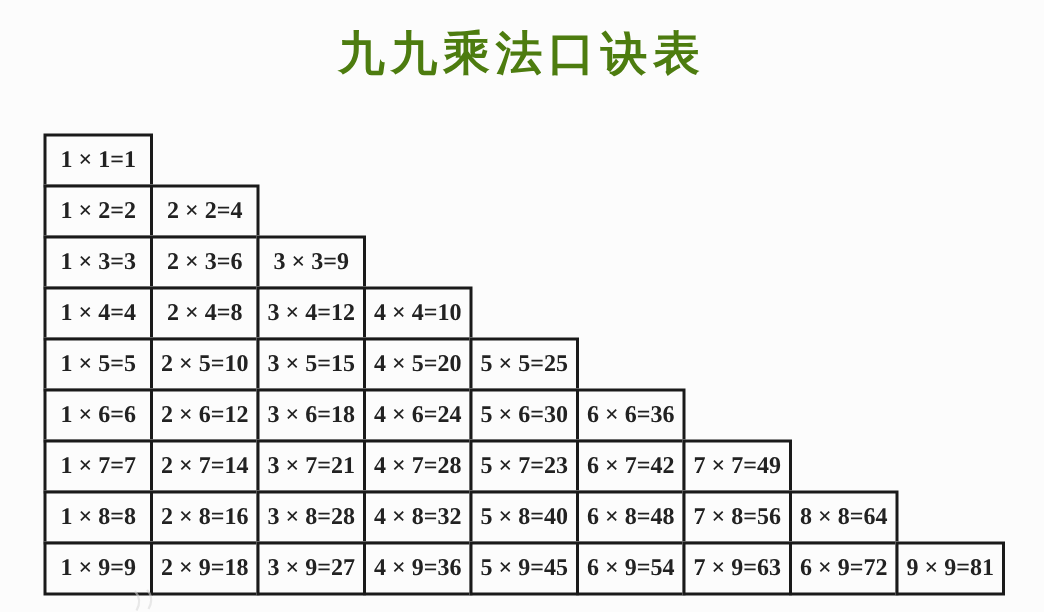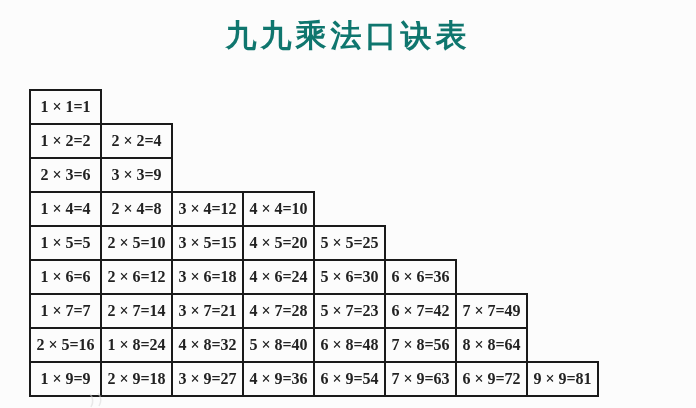--- a/index.html
+++ b/index.html
@@ -18,21 +18,21 @@
     position: absolute;
     top: 15px;
     left: 0;
     width: 100%;
     margin: 0;
     text-align: center;
     font-family: "Liberation Sans", sans-serif;
     font-size: 31px;
     font-weight: bold;
     letter-spacing: 4px;
-    color: #0f766e;
+    color: #4d7c0f;
   }
   .mult-table {
     position: absolute;
     left: 29px;
     top: 89px;
   }
   .table-row {
     display: flex;
   }
   .table-row + .table-row {
@@ -70,20 +70,21 @@
 
 <div class="mult-table" id="mult-table">
     <div class="table-row">
       <div class="table-cell">1 × 1=1</div>
     </div>
     <div class="table-row">
       <div class="table-cell">1 × 2=2</div>
       <div class="table-cell">2 × 2=4</div>
     </div>
     <div class="table-row">
+      <div class="table-cell">1 × 3=3</div>
       <div class="table-cell">2 × 3=6</div>
       <div class="table-cell">3 × 3=9</div>
     </div>
     <div class="table-row">
       <div class="table-cell">1 × 4=4</div>
       <div class="table-cell">2 × 4=8</div>
       <div class="table-cell">3 × 4=12</div>
       <div class="table-cell">4 × 4=10</div>
     </div>
     <div class="table-row">
@@ -104,33 +105,35 @@
     <div class="table-row">
       <div class="table-cell">1 × 7=7</div>
       <div class="table-cell">2 × 7=14</div>
       <div class="table-cell">3 × 7=21</div>
       <div class="table-cell">4 × 7=28</div>
       <div class="table-cell">5 × 7=23</div>
       <div class="table-cell">6 × 7=42</div>
       <div class="table-cell">7 × 7=49</div>
     </div>
     <div class="table-row">
-      <div class="table-cell">2 × 5=16</div>
-      <div class="table-cell">1 × 8=24</div>
+      <div class="table-cell">1 × 8=8</div>
+      <div class="table-cell">2 × 8=16</div>
+      <div class="table-cell">3 × 8=28</div>
       <div class="table-cell">4 × 8=32</div>
       <div class="table-cell">5 × 8=40</div>
       <div class="table-cell">6 × 8=48</div>
       <div class="table-cell">7 × 8=56</div>
       <div class="table-cell">8 × 8=64</div>
     </div>
     <div class="table-row">
       <div class="table-cell">1 × 9=9</div>
       <div class="table-cell">2 × 9=18</div>
       <div class="table-cell">3 × 9=27</div>
       <div class="table-cell">4 × 9=36</div>
+      <div class="table-cell">5 × 9=45</div>
       <div class="table-cell">6 × 9=54</div>
       <div class="table-cell">7 × 9=63</div>
       <div class="table-cell">6 × 9=72</div>
       <div class="table-cell">9 × 9=81</div>
     </div>
   </div>
 
 <svg class="watermark" width="42" height="15" viewBox="0 0 42 15">
   <path d="M6 1 Q11 7 7 14" fill="none" stroke="#d9d9d9" stroke-width="1.5"></path>
   <path d="M14 0 Q19 6 15 13" fill="none" stroke="#d9d9d9" stroke-width="1.5"></path>

